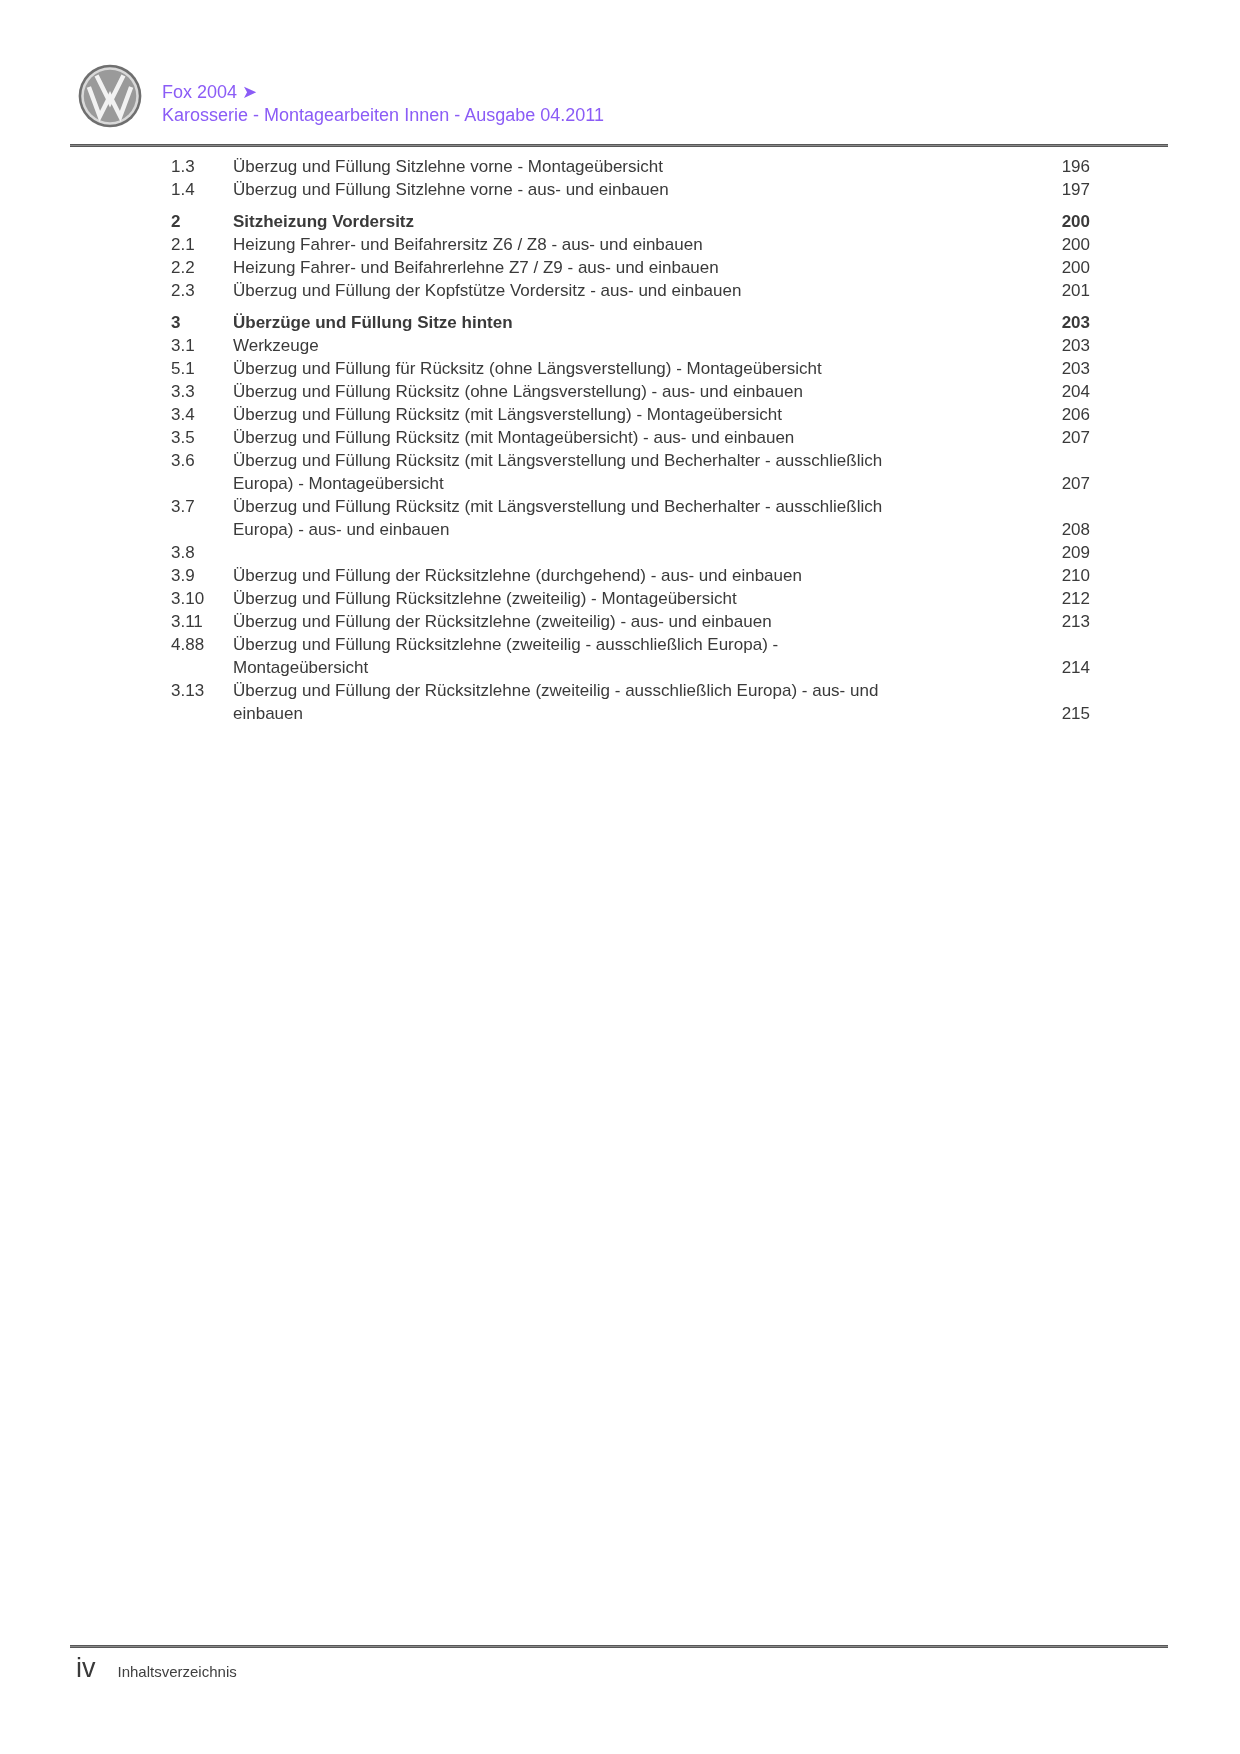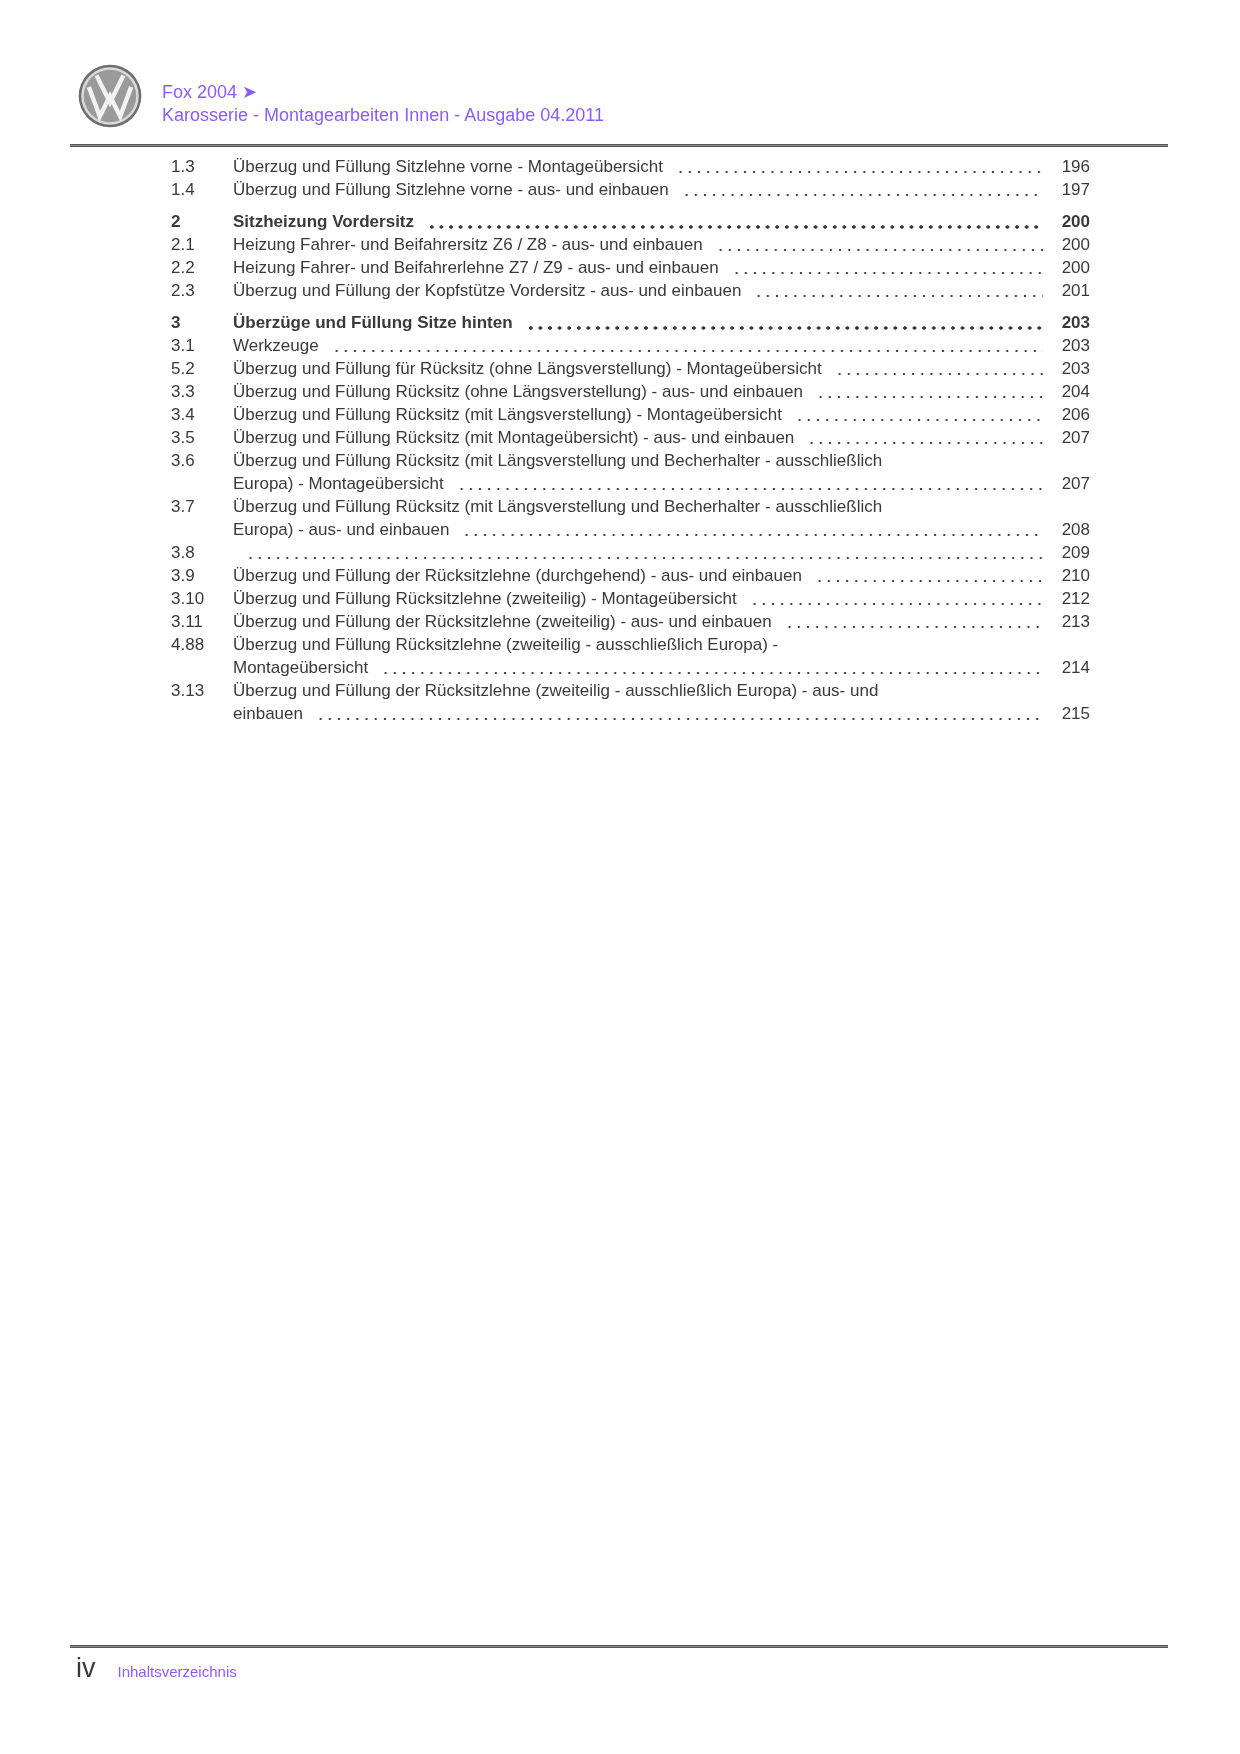--- a/index.html
+++ b/index.html
@@ -32,21 +32,21 @@
 
   
   .toc{
     position:absolute;left:123px;top:155px;width:967px;
     font-size:17px;line-height:23px;
   }
   .toc-row{display:flex;align-items:flex-start;}
   .toc-row.bold{font-weight:bold;margin-top:9px;}
   .toc-num{width:62px;flex:none;margin-left:48px;}
   .toc-content{flex:1;display:flex;flex-direction:column;min-width:0;}
-  .toc-line{display:flex;}
+  .toc-line{display:flex;align-items:flex-end;}
   .toc-text{white-space:pre-wrap;}
   .toc-leader{
     flex:1 1 auto;min-width:24px;
     margin-left:13px;margin-right:9px;
     background-image:radial-gradient(circle, #414141 1.2px, transparent 1.5px);
     background-size:9.2px 6px;
     background-repeat:repeat-x;
     background-position:left bottom 3px;
   }
   .toc-row.bold .toc-leader{
@@ -59,21 +59,21 @@
   .footer-rule{
     position:absolute;left:70px;top:1645px;
     width:1098px;height:3px;
     background:linear-gradient(#3f3f3f,#8a8a8a,#3f3f3f);
   }
   .footer-text{
     position:absolute;left:76px;top:1652px;
     display:flex;align-items:baseline;gap:22px;
   }
   .footer-page{font-size:27px;line-height:32px;color:#3a3a3a;}
-  .footer-section{font-size:15px;color:#8b5cf6;}
+  .footer-section{font-size:15px;color:#404040;}
 </style>
 </head>
 <body>
 
 <div class="page">
 
   <div class="header">
     <svg class="logo" viewBox="0 0 100 100" aria-hidden="true">
       <circle cx="50" cy="50" r="49" fill="#6f6f6f"></circle>
       <circle cx="50" cy="50" r="45" fill="#d9d9d9"></circle>
@@ -171,21 +171,21 @@
     <span class="toc-content">
       <span class="toc-line">
         <span class="toc-text">Werkzeuge</span>
         <span class="toc-leader"></span>
         <span class="toc-page">203</span>
       </span>
 
     </span>
   </div>
       <div class="toc-row">
-    <span class="toc-num">5.2</span>
+    <span class="toc-num">5.1</span>
     <span class="toc-content">
       <span class="toc-line">
         <span class="toc-text">Überzug und Füllung für Rücksitz (ohne Längsverstellung) - Montageübersicht</span>
         <span class="toc-leader"></span>
         <span class="toc-page">203</span>
       </span>
 
     </span>
   </div>
       <div class="toc-row">

